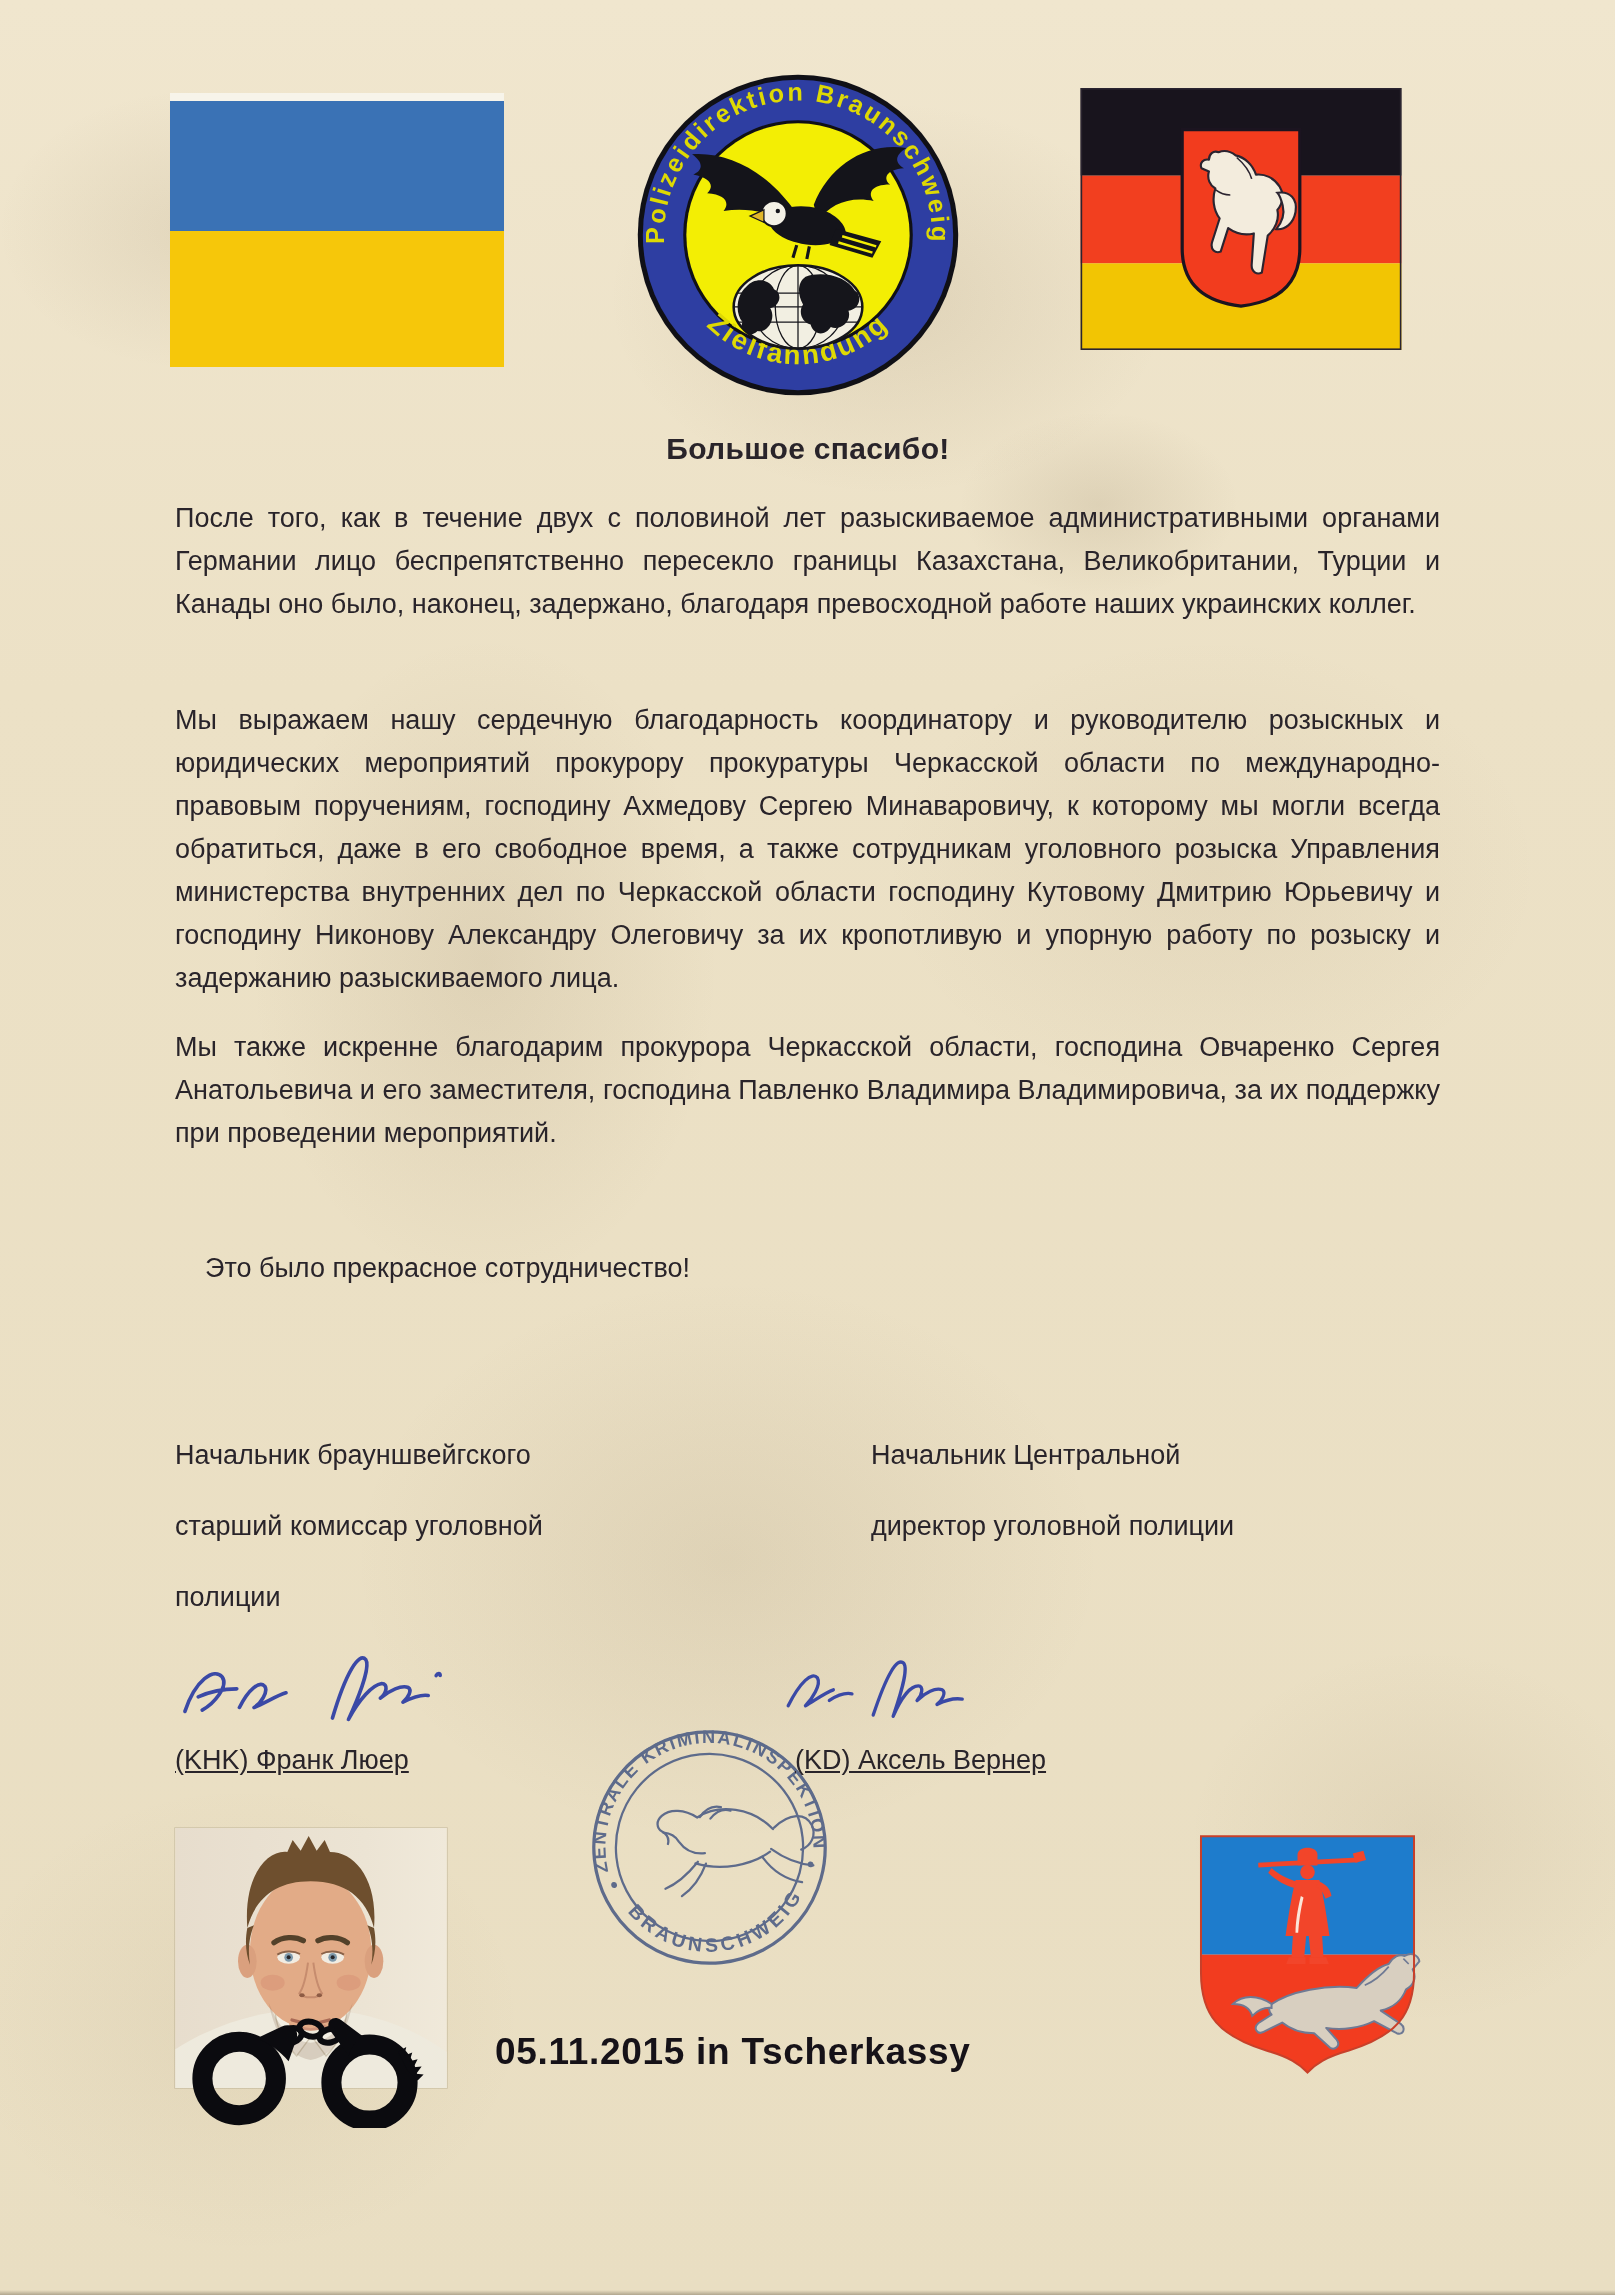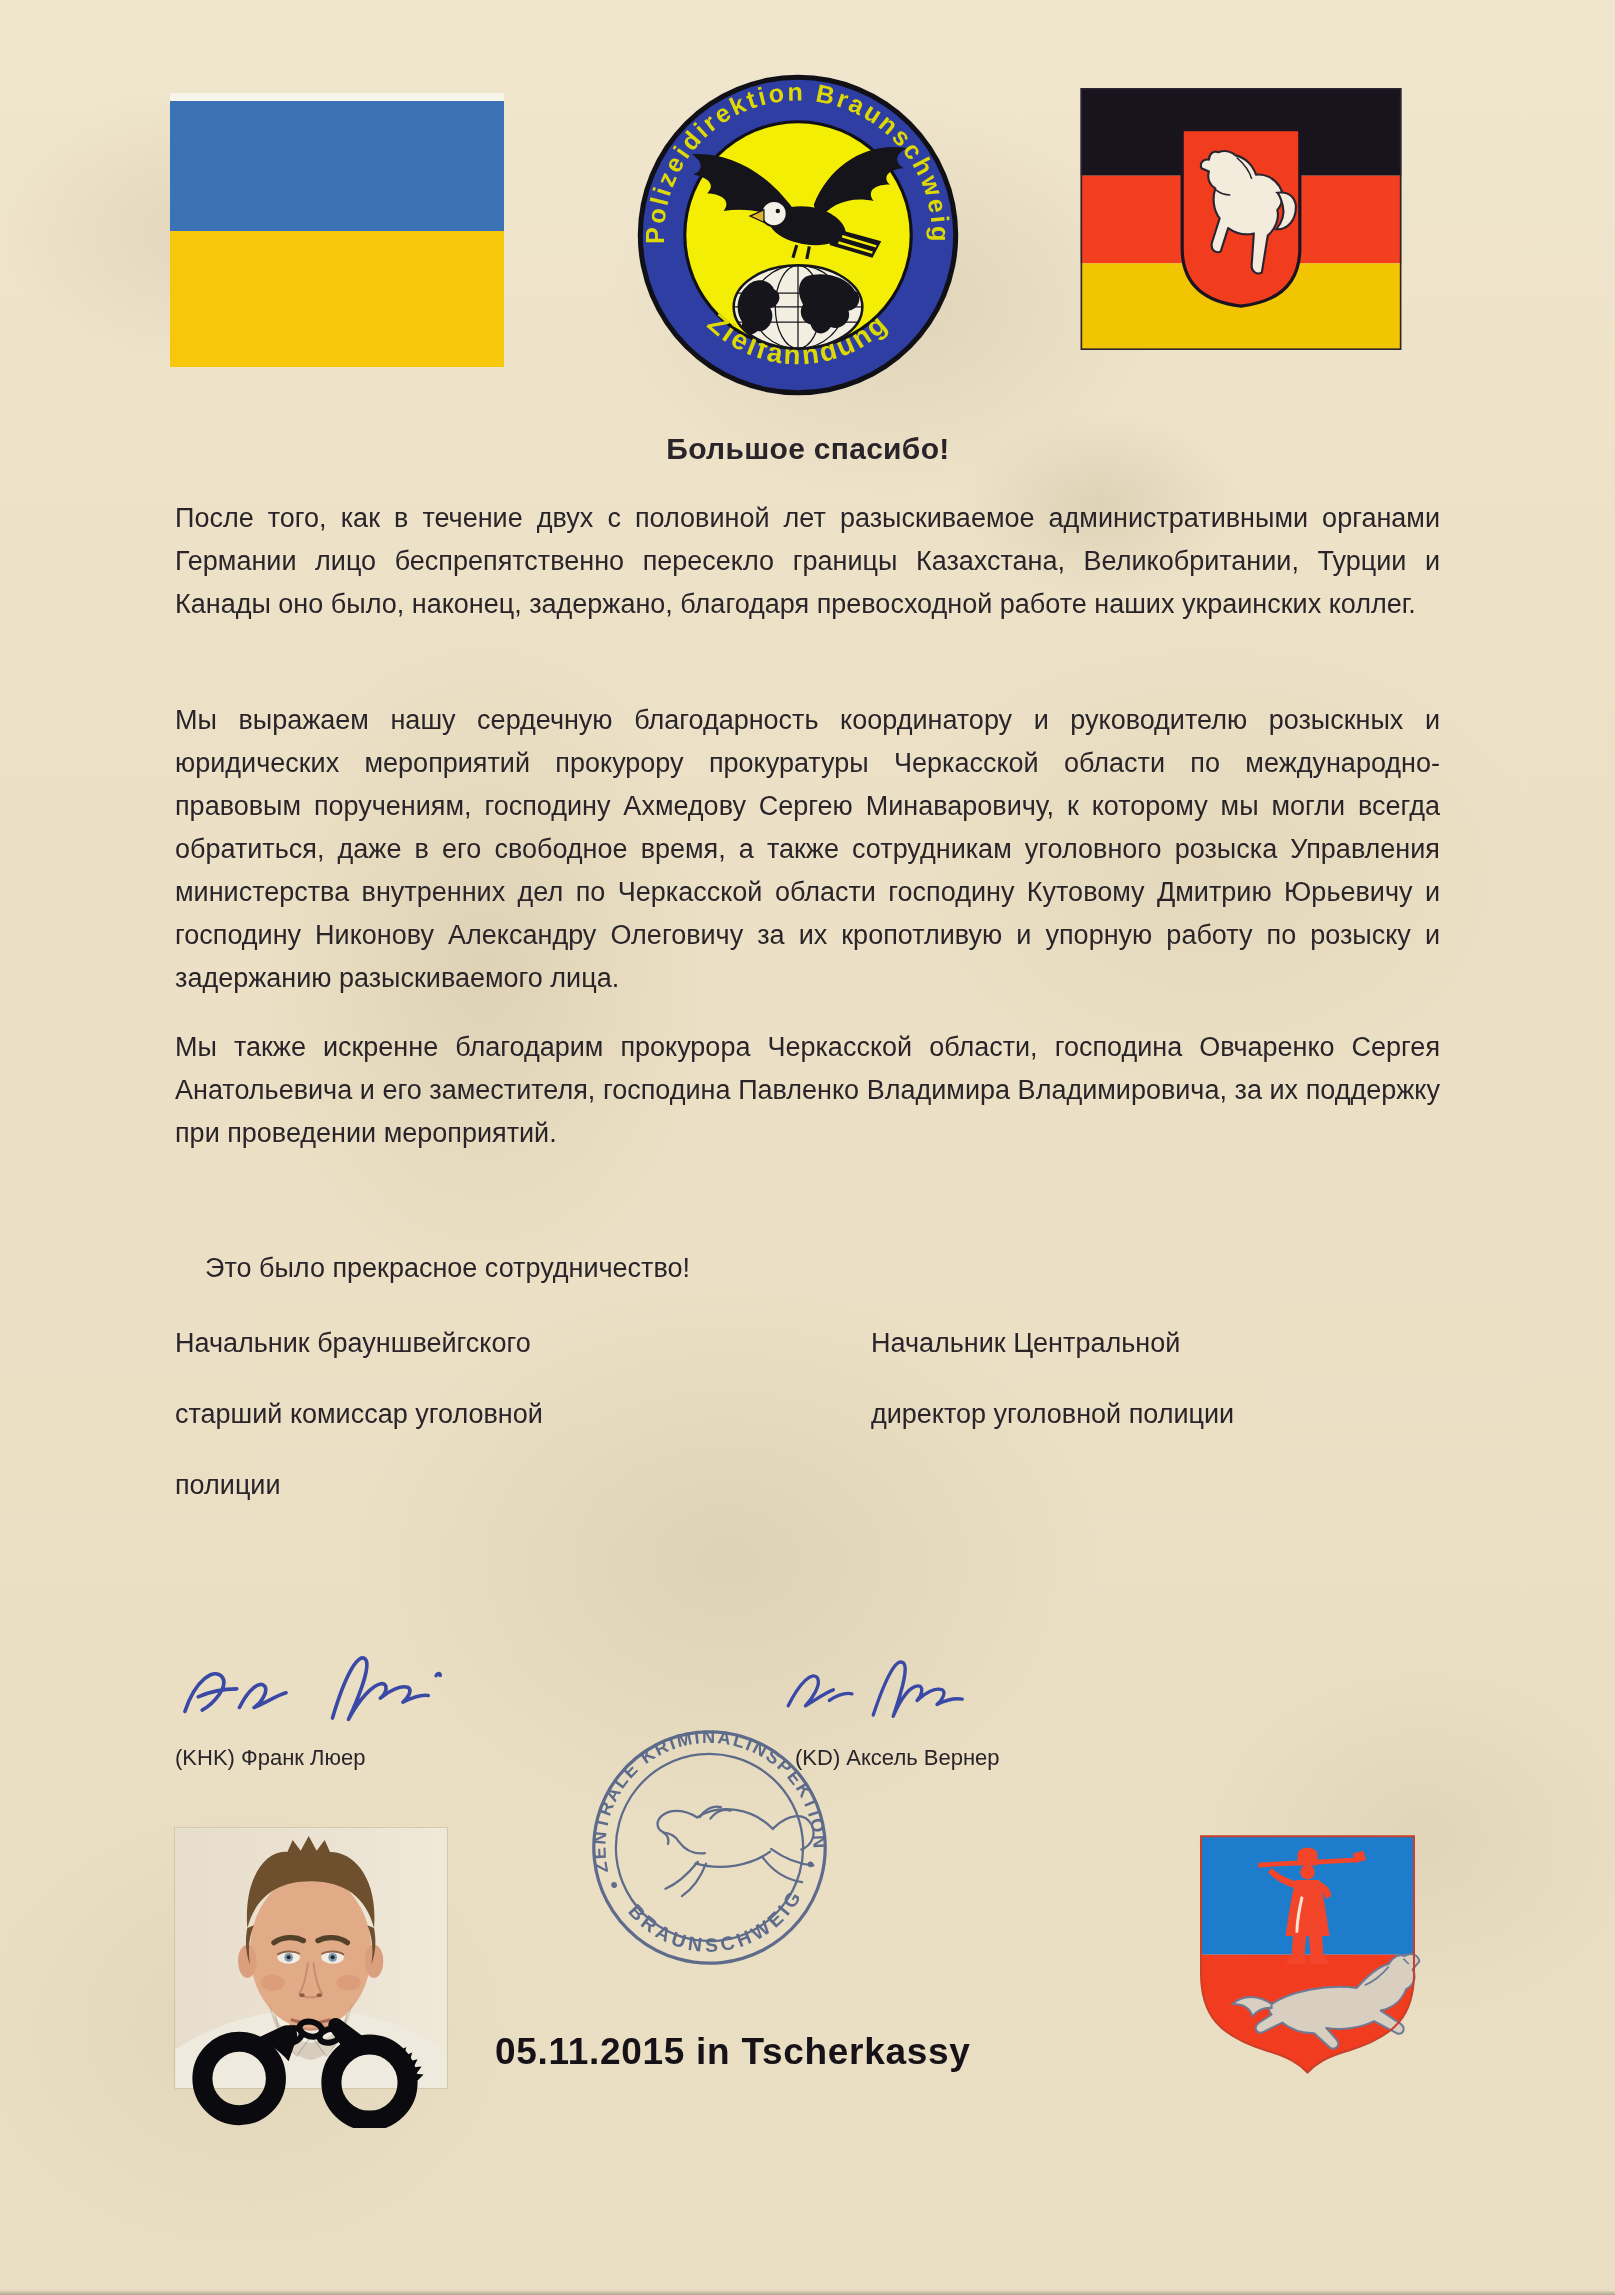--- a/index.html
+++ b/index.html
@@ -32,25 +32,25 @@
   .flag-saxony { left:1035px; top:88px; width:412px; height:262px; }
 
   
   .title { left:0; top:432px; width:1616px; text-align:center; font-size:30px; font-weight:700; letter-spacing:0.3px; }
   .para  { left:175px; width:1265px; font-size:27px; line-height:43px; text-align:justify; }
   .p1 { top:497px; }
   .p2 { top:699px; }
   .p3 { top:1026px; }
   .closing { left:181px; top:1253px; font-size:27px;margin-left:24px; }
 
-  .sig-col { top:1328px; font-size:27px; }
+  .sig-col { top:1440px; font-size:27px; }
   .sig-col .sig-line { height:71px; }
   .sig-col.left  { left:175px;  width:587px; }
   .sig-col.right { left:871px; width:654px; }
-  .sig-name { top:1745px; font-size:22px; z-index:3; }
+  .sig-name { top:1745px; font-size:27px; z-index:3;text-decoration:underline; }
   .sig-name.left  { left:175px; }
   .sig-name.right { left:795px; }
   .ink-sig { z-index:2; }
   .ink-sig.left  { left:175px;  top:1633px; width:307px; height:113px; }
   .ink-sig.right { left:773px; top:1642px; width:227px; height:93px; }
 
   .stamp { left:586px; top:1724px; width:247px; height:247px; transform:rotate(-6deg); opacity:0.9; z-index:1; }
 
   .date-line { left:495px; top:2031px; font-size:37px; font-weight:700; color:#161218; letter-spacing:0.7px; }
 

